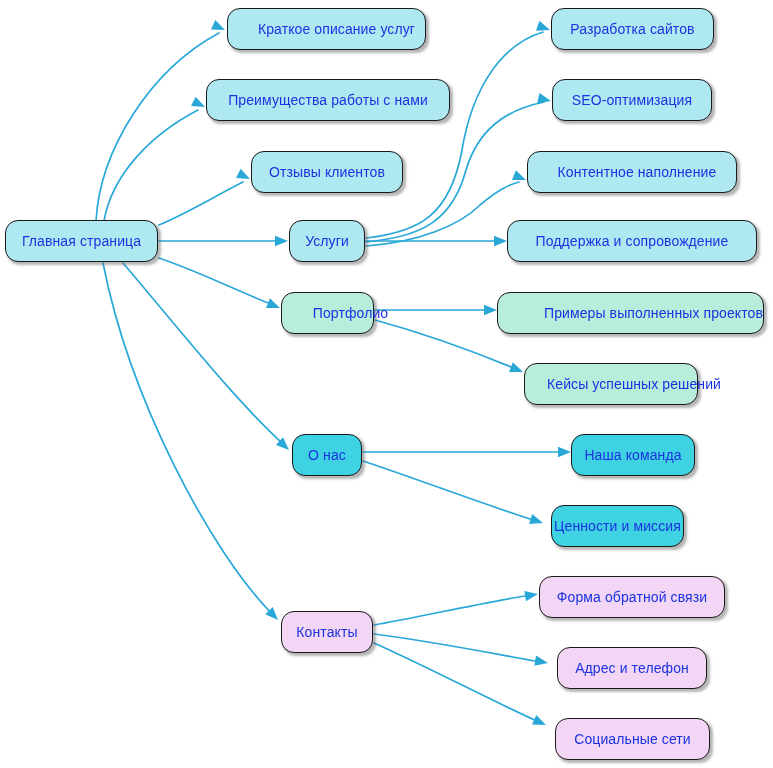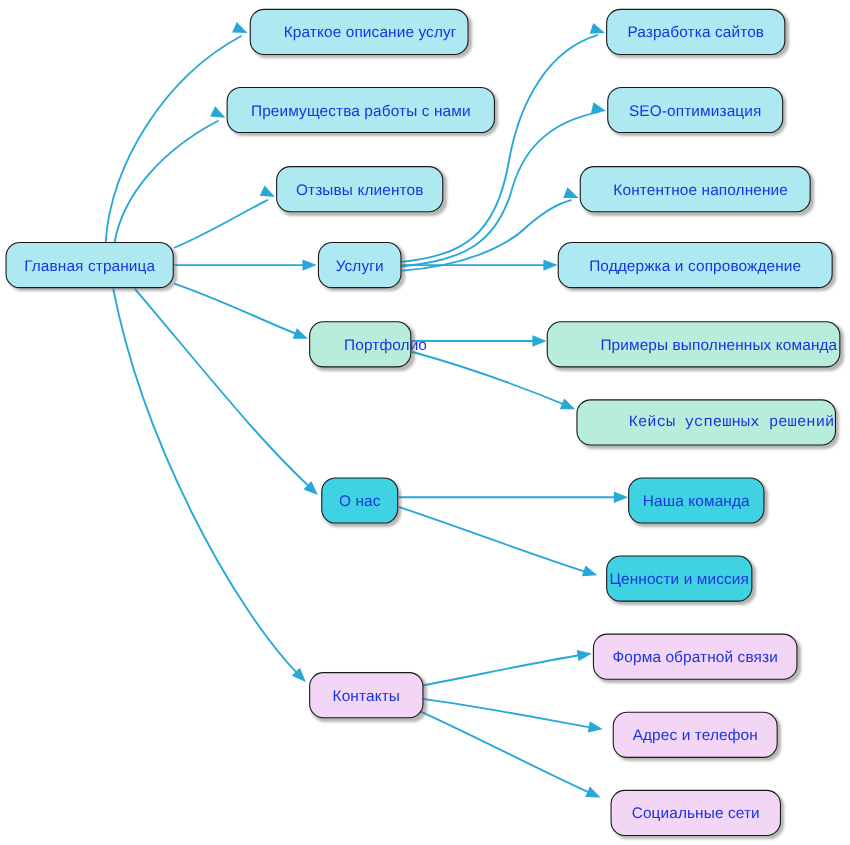--- a/index.html
+++ b/index.html
@@ -110,35 +110,35 @@
       <div class="node n-cyan" style="left: 527px; top: 151px; width: 210px; height: 42px; padding-left: 10px;">
         <span>Контентное наполнение</span>
       </div>
       <div class="node n-cyan" style="left: 507px; top: 220px; width: 250px; height: 42px;">
         <span>Поддержка и сопровождение</span>
       </div>
       <div class="node n-mint" style="left: 281px; top: 292px; width: 93px; height: 42px;">
         <span>Портфолио</span>
       </div>
       <div class="node n-mint" style="left: 497px; top: 292px; width: 267px; height: 42px;">
-        <span>Примеры выполненных команда</span>
+        <span>Примеры выполненных проектов</span>
       </div>
-      <div class="node n-mint" style="left: 524px; top: 363px; width: 236px; height: 42px; font-family: Liberation Mono, monospace;">
+      <div class="node n-mint" style="left: 524px; top: 363px; width: 174px; height: 42px;">
         <span>Кейсы успешных решений</span>
       </div>
       <div class="node n-turq" style="left: 292px; top: 434px; width: 70px; height: 42px;">
         <span>О нас</span>
       </div>
       <div class="node n-turq" style="left: 571px; top: 434px; width: 124px; height: 42px;">
         <span>Наша команда</span>
       </div>
       <div class="node n-turq" style="left: 551px; top: 505px; width: 133px; height: 42px;">
         <span>Ценности и миссия</span>
       </div>
-      <div class="node n-pink" style="left: 281px; top: 611px; width: 104px; height: 42px; align-items: center;">
+      <div class="node n-pink" style="left: 281px; top: 611px; width: 92px; height: 42px; align-items: center;">
         <span>Контакты</span>
       </div>
       <div class="node n-pink" style="left: 539px; top: 576px; width: 186px; height: 42px;">
         <span>Форма обратной связи</span>
       </div>
       <div class="node n-pink" style="left: 557px; top: 647px; width: 150px; height: 42px;">
         <span>Адрес и телефон</span>
       </div>
       <div class="node n-pink" style="left: 555px; top: 718px; width: 155px; height: 42px;">
         <span>Социальные сети</span>

